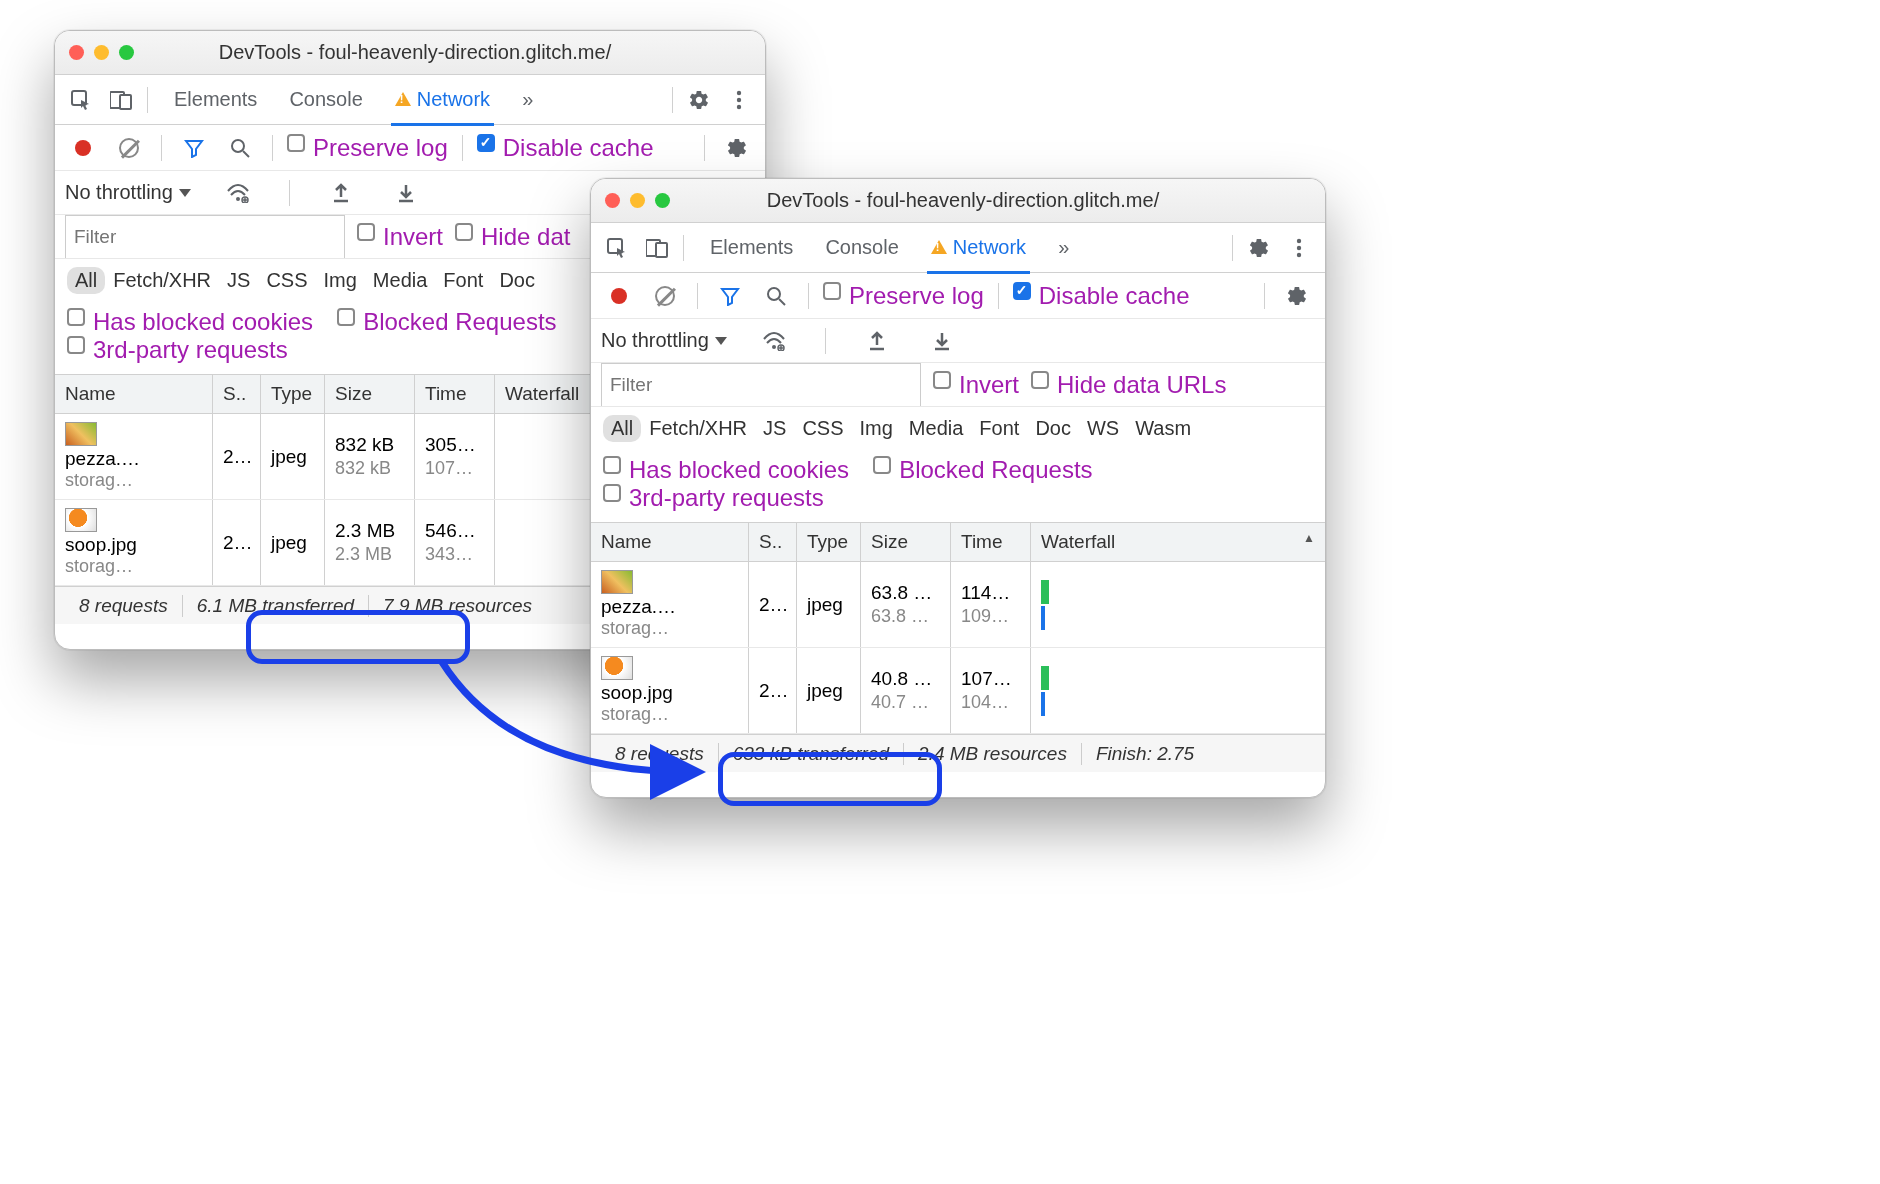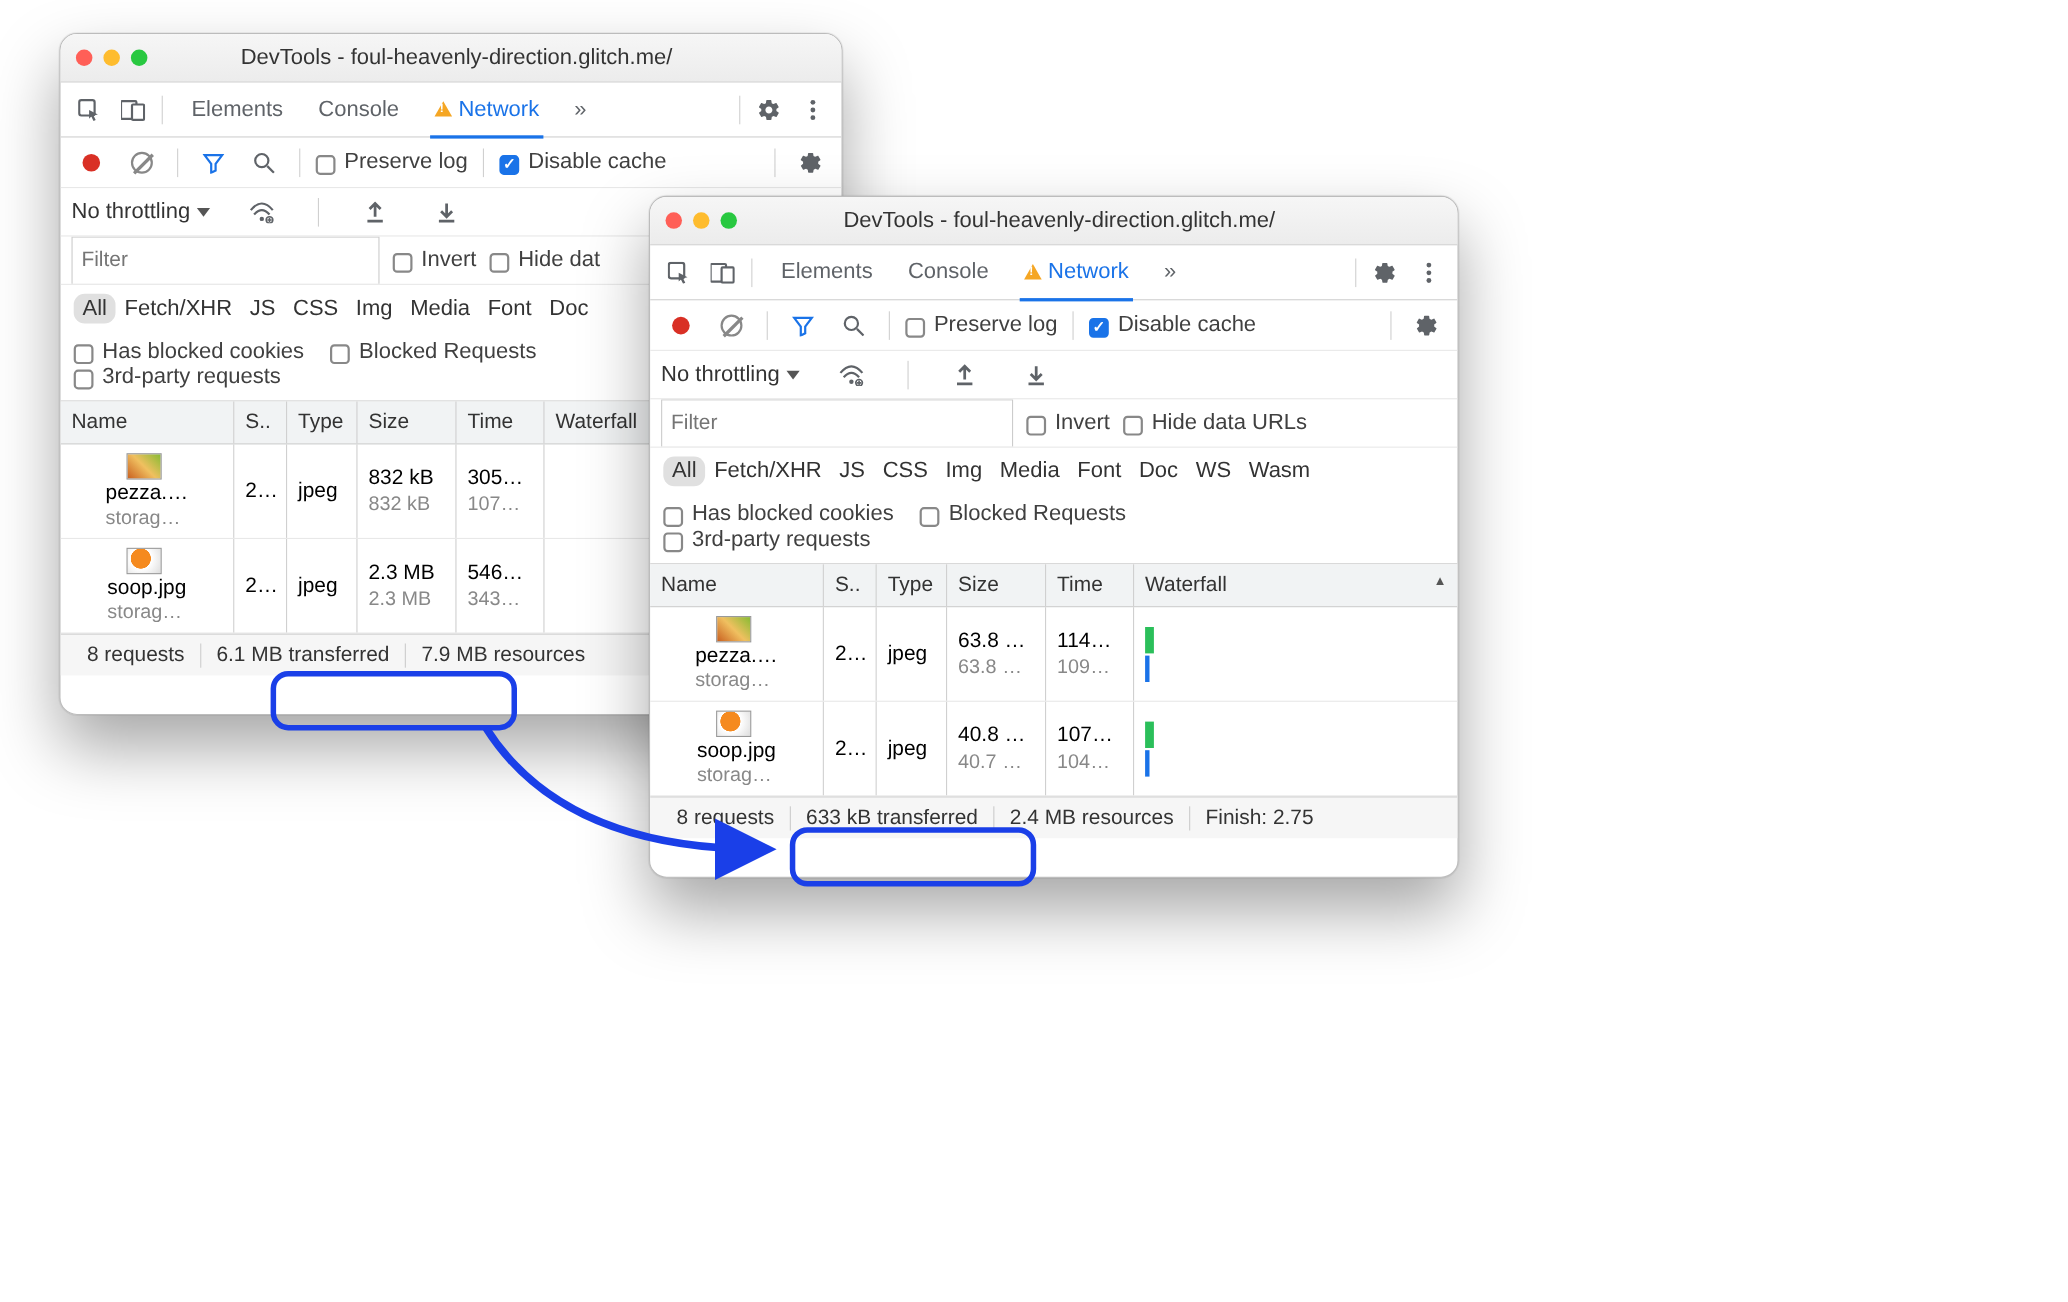--- a/index.html
+++ b/index.html
@@ -52,45 +52,45 @@
     display:flex; align-items:center; height:46px; padding:0 10px; gap:10px; border-bottom:1px solid #e8e8e8;
   }
   .rec { width:16px;height:16px;border-radius:50%;background:#d93025; }
   .no-sign { width:20px;height:20px;border:2.5px solid #888;border-radius:50%;position:relative; }
   .no-sign::after{content:"";position:absolute;width:2.5px;height:24px;background:#888;left:8px;top:-3px;transform:rotate(45deg);}
   .vdiv { width:1px; height:26px; background:#d0d0d0; margin:0 4px; }
   .funnel { color:#1a73e8; }
   .cb { width:18px;height:18px;border:2px solid #888;border-radius:4px;display:inline-block;vertical-align:middle;margin-right:6px; }
   .cb.checked { background:#1a73e8; border-color:#1a73e8; position:relative; }
   .cb.checked::after { content:"✓"; color:#fff; font-size:14px; position:absolute; left:1px; top:-2px; font-weight:bold; }
-  .tlabel { font-size:20px; color:#404040; display:flex; align-items:flex-end; gap:2px; white-space:nowrap; }
+  .tlabel { font-size:24px; color:#a21caf; display:flex; align-items:flex-start; gap:2px; white-space:nowrap; }
   .toolbar2 { display:flex; align-items:center; height:44px; padding:0 10px; gap:29px; border-bottom:1px solid #e8e8e8; font-size:20px; color:#333; }
   .sel { display:flex; align-items:center; gap:6px; }
   .caret { width:0;height:0;border-left:6px solid transparent;border-right:6px solid transparent;border-top:8px solid #555; }
   .filterrow { display:flex; align-items:center; height:44px; padding:0 10px; gap:12px; border-bottom:1px solid #e8e8e8; overflow:hidden; }
   .filter-input { width:280px; height:44px; border:1px solid #ccc; font-size:19px; padding:2px 8px; color:#888; background:#fff;}
   .window.right .filter-input { width:320px; }
   .pills { display:flex; align-items:center; padding:8px 12px; font-size:20px; color:#333; flex-wrap:wrap;}
   .pill { padding:2px 8px; border-radius:10px; }
   .pill.active { background:#e0e0e0; }
   .optrows { padding:6px 12px 10px 12px; border-bottom:1px solid #d0d0d0; }
   .optrow { display:flex; gap:24px; margin:0 0; }
   .grid-head { display:flex; background:#f1f3f4; border-bottom:1px solid #d0d0d0; font-size:19px; color:#333; }
   .col { padding:8px 10px; border-right:1px solid #d0d0d0; overflow:hidden; white-space:nowrap; }
   .c-name{ flex:0 0 158px; } .c-st{flex:0 0 48px;} .c-type{flex:0 0 64px;} .c-size{flex:0 0 90px;} .c-time{flex:0 0 80px;} .c-wf{flex:1; border-right:none;}
   .row { display:flex; border-bottom:1px solid #e8e8e8; font-size:19px; min-height:64px; }
   .row .col { display:flex; flex-direction:column; justify-content:center; gap:2px; }
   .sub { color:#888; font-size:18px; }
   .thumb { width:32px; height:24px; background:#c96; display:inline-block; vertical-align:middle; margin-right:6px; border:1px solid #999;}
   .thumb.a { background: linear-gradient(45deg,#c96020,#f0c060,#8b3);}
   .thumb.b { background: radial-gradient(circle at 40% 40%, #f58a1f 40%, #fff 42%, #ddd 100%);}
-  .namecell { display:flex; align-items:center; }
+  .namecell { display:flex; align-items:flex-start; }
   .namecell .txts{ display:flex; flex-direction:column; overflow:hidden;}
   .status { display:flex; align-items:center; height:38px; padding:0 10px; font-size:19px; color:#333; background:#f6f6f6; border-top:1px solid #d0d0d0; gap:0; }
-  .status .seg { padding:0 14px; border-right:1px solid #ccc; white-space:nowrap;}
+  .status .seg { padding:0 14px; border-right:1px solid #ccc; white-space:nowrap;font-style:italic;}
   .status .seg:last-child{border-right:none; overflow:hidden; text-overflow:clip;}
   .highlight { position:absolute; border:5px solid #1a3fe8; border-radius:16px; pointer-events:none; }
   .hl1 { top:610px; left:246px; width:224px; height:54px; }
   .hl2 { top:752px; left:718px; width:224px; height:54px; }
   svg.arrow { position:absolute; top:622px; left:432px; width:320px; height:180px; overflow:visible; }
   .wf-bar { display:inline-block; height:24px; width:8px; background:#2bbf5a; vertical-align:middle; }
   .wf-bar2 { display:inline-block; height:24px; width:4px; background:#1a73e8; vertical-align:middle; }
   .sortmark { float:right; font-size:12px; color:#555; }
 </style>
 </head>

